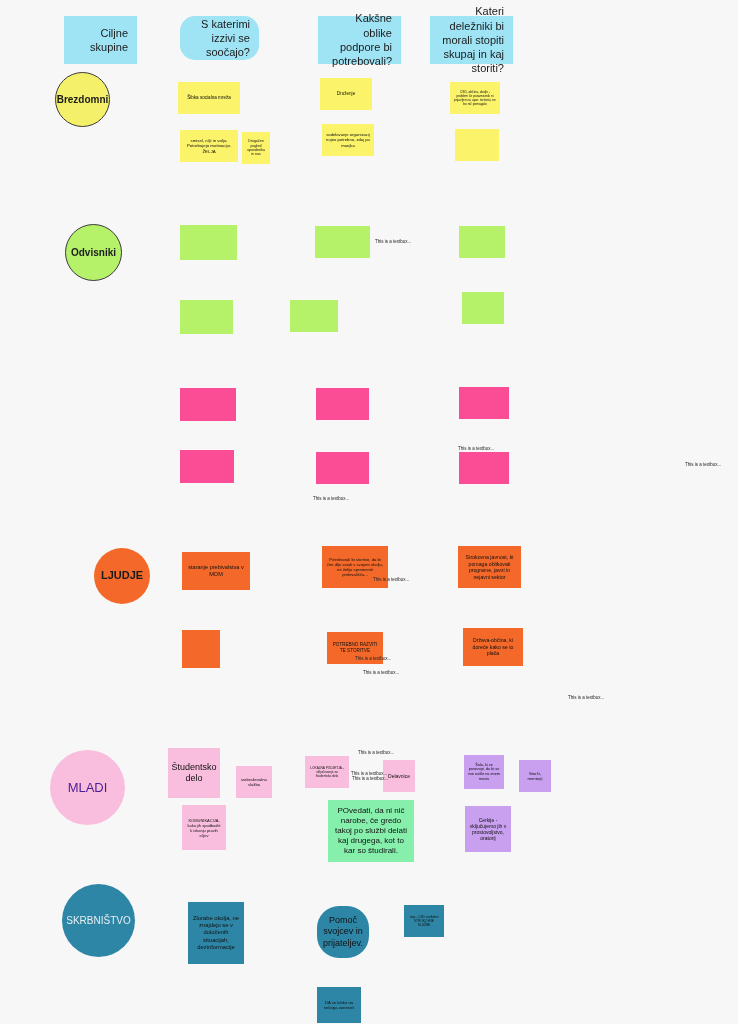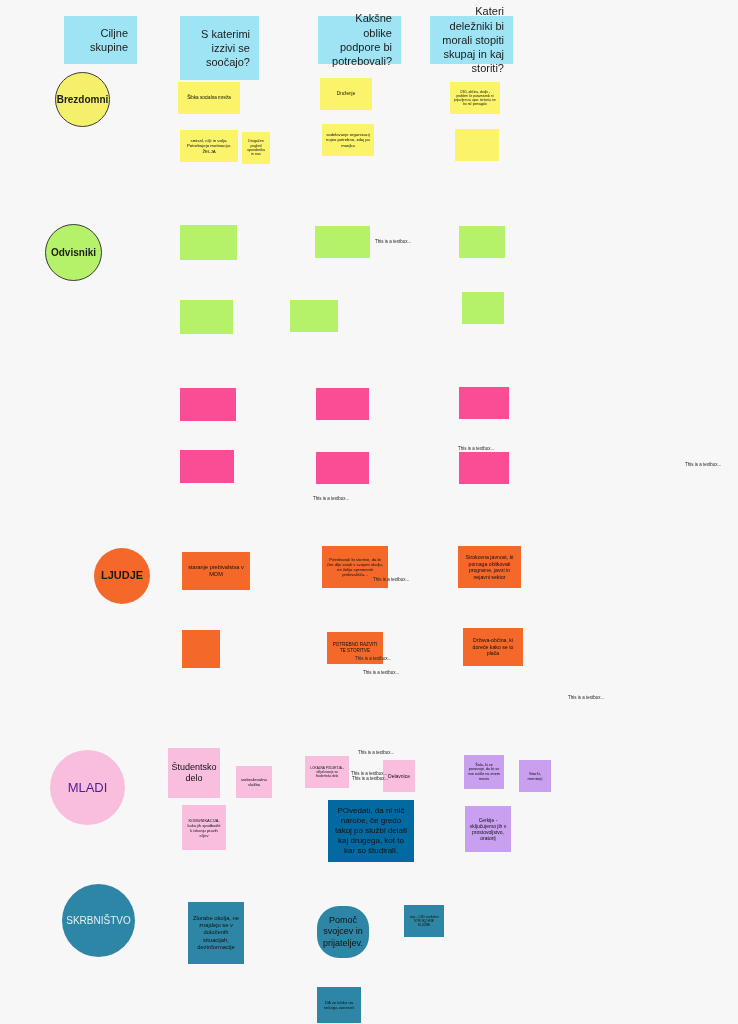--- a/index.html
+++ b/index.html
@@ -70,34 +70,34 @@
   }
 </style>
 </head>
 <body>
 
 <div id="canvas">
 
   <div class="node hdr" style="left:64px; top:16px; width:73px; height:48px;">
     <span>Ciljne skupine</span>
   </div>
-  <div class="node hdr" style="left:180px; top:16px; width:79px; height:64px;">
+  <div class="node hdr" style="left:180px; top:16px; width:79px; height:44px;border-radius:15px;">
     <span>S katerimi izzivi se soočajo?</span>
   </div>
   <div class="node hdr" style="left:318px; top:16px; width:83px; height:48px;">
     <span>Kakšne oblike podpore bi potrebovali?</span>
   </div>
   <div class="node hdr" style="left:430px; top:16px; width:83px; height:48px;">
     <span>Kateri deležniki bi morali stopiti skupaj in kaj storiti?</span>
   </div>
 
   <div class="node circle outlined" style="left:55px; top:72px; width:55px; height:55px; background:#f5f06a; color:#1b1b1b; font-size:10px;">
     <span>Brezdomni</span>
   </div>
-  <div class="node circle outlined" style="left:45px; top:224px; width:57px; height:57px; background:#b5f26a; color:#1b1b1b; font-size:10px;">
+  <div class="node circle outlined" style="left:65px; top:224px; width:57px; height:57px; background:#b5f26a; color:#1b1b1b; font-size:10px;">
     <span>Odvisniki</span>
   </div>
   <div class="node circle" style="left:68px; top:548px; width:56px; height:56px; background:#f4692a; color:#1b1b1b; font-size:11px;margin-left:26px;">
     <span>LJUDJE</span>
   </div>
   <div class="node circle" style="left:50px; top:750px; width:75px; height:75px; background:#f9bedd; color:#4c1d95; font-size:13px; font-weight:normal;">
     <span>MLADI</span>
   </div>
   <div class="node circle" style="left:62px; top:884px; width:73px; height:73px; background:#2e86a6; color:#e8eef0; font-size:10px; font-weight:normal;align-items:center;">
     <span>SKRBNIŠTVO</span>
@@ -159,21 +159,21 @@
       </div>
       <div class="node note" style="left: 182px; top: 805px; width: 44px; height: 45px; background: rgb(249, 190, 221); font-size: 4px;">
         <span>KOMUNIKACIJA, kako jih spodbuditi k iskanju pravih ciljev</span>
       </div>
       <div class="node note" style="left: 305px; top: 756px; width: 44px; height: 24px; background: rgb(249, 190, 221); font-size: 3.2px;">
         <span>LOKALNA PODJETJA - vključevanje za študentsko delo</span>
       </div>
       <div class="node note" style="left: 383px; top: 760px; width: 32px; height: 26px; background: rgb(249, 190, 221); font-size: 5px;">
         <span>Delavnice</span>
       </div>
-      <div class="node note" style="left: 328px; top: 800px; width: 86px; height: 62px; background: #0369a1; font-size: 8px;">
+      <div class="node note" style="left: 328px; top: 800px; width: 86px; height: 62px; background: #86efac; font-size: 8px;">
         <span>POvedati, da ni nič narobe, če gredo takoj po službi delati kaj drugega, kot to kar so študirali.</span>
       </div>
       <div class="node note" style="left: 464px; top: 755px; width: 40px; height: 34px; background: rgb(201, 160, 240); font-size: 3.8px;">
         <span>Šola, ki se povezuje, da bi se vse našlo na enem mestu</span>
       </div>
       <div class="node note" style="left: 519px; top: 760px; width: 32px; height: 26px; background: rgb(201, 160, 240); font-size: 4.2px;">
         <span>Starši, mentorji</span>
       </div>
       <div class="node note" style="left: 465px; top: 806px; width: 46px; height: 46px; background: rgb(201, 160, 240); font-size: 5px;">
         <span>Cerkije - vključujemo jih v prostovoljstvo, oratorij</span>

